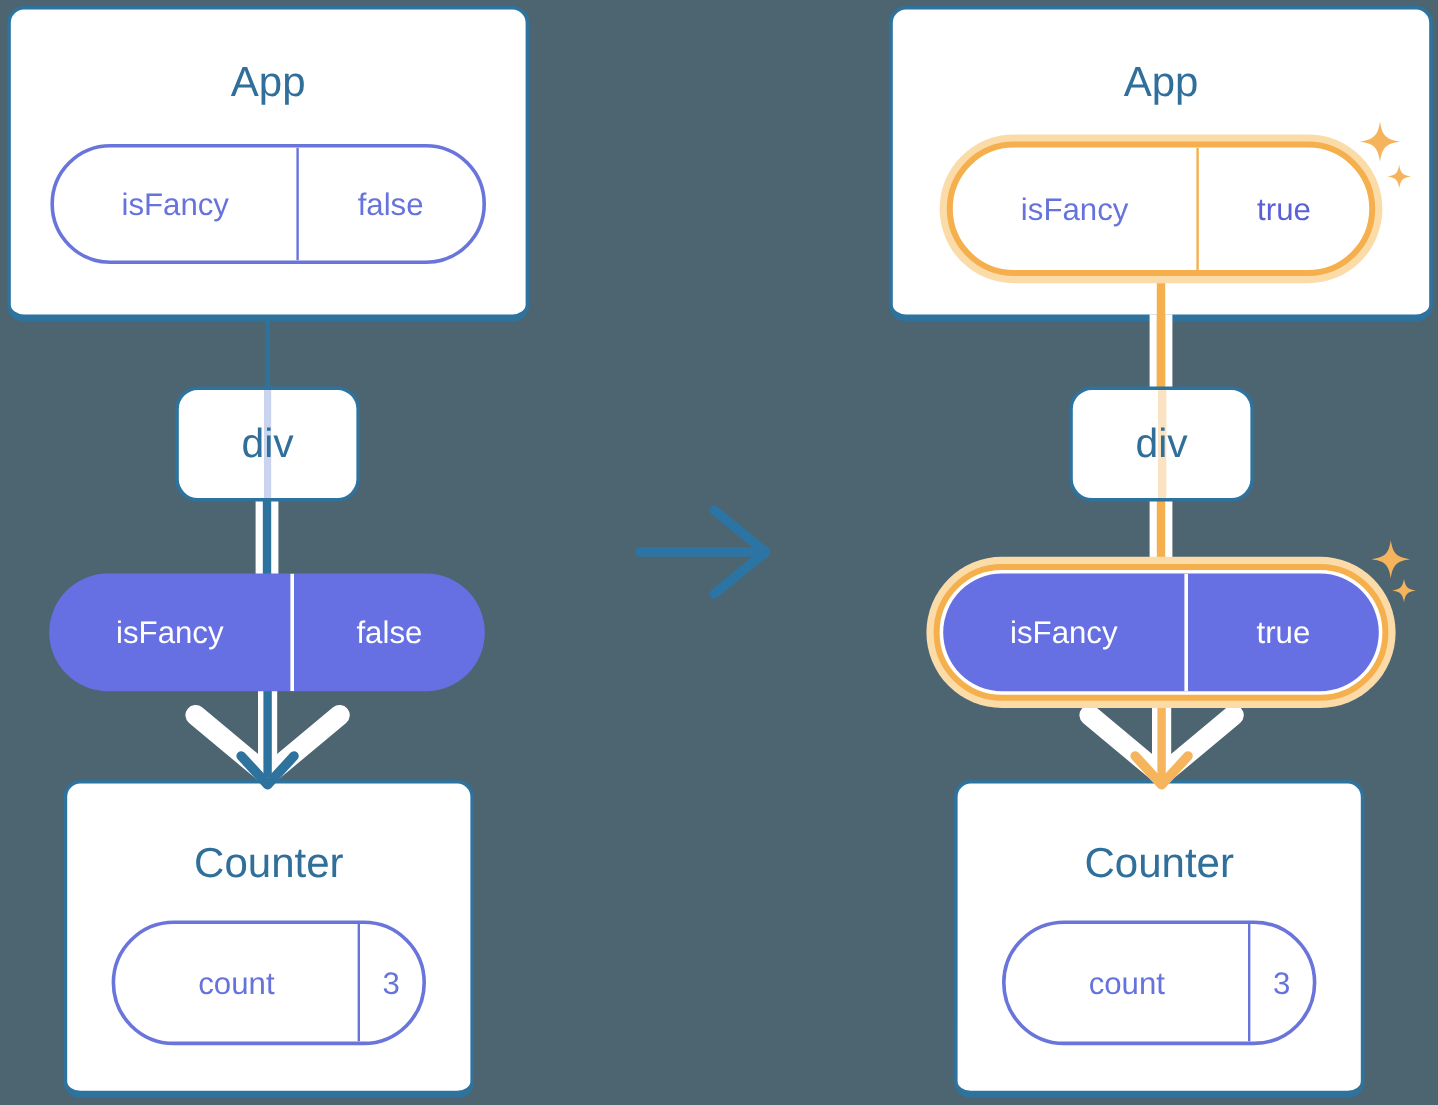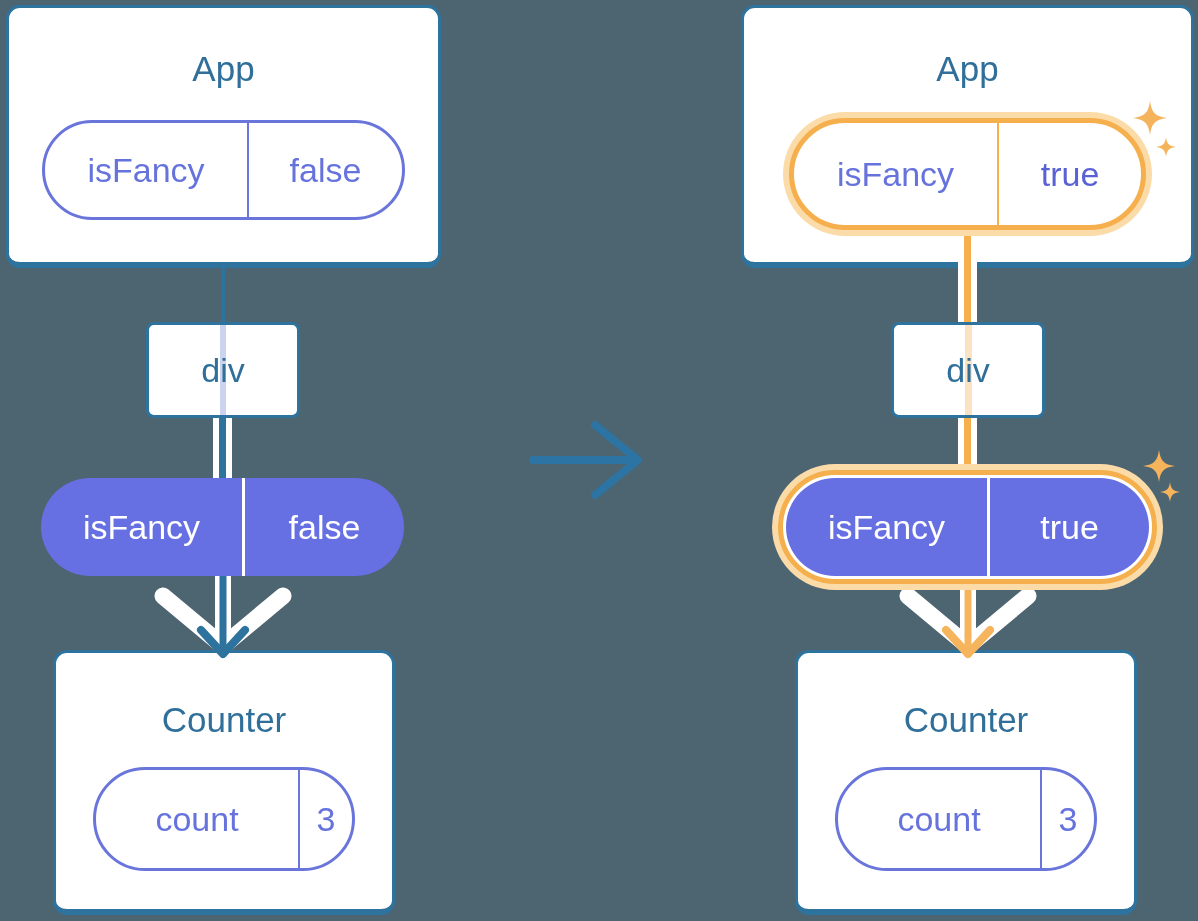--- a/index.html
+++ b/index.html
@@ -15,31 +15,31 @@
     border:3px solid #2e739e; border-bottom-width:6px; border-radius:14px;
     display:flex; flex-direction:column; align-items:center;
   }
   .card-title { color:#2f6f9a; font-size:35px; line-height:42px; }
   .app-card .card-title { margin-top:40px; }
   .counter-card .card-title { margin-top:46px;text-align:center; }
 
   
   .divbox {
     position:absolute; z-index:5; background:#fff;
-    border:3px solid #2e739e; border-radius:8px;
+    border:3px solid #2e739e; border-radius:19px;
     display:flex; align-items:center; justify-content:center;
   }
   .divbox-label { position:relative; z-index:1; color:#2f6f9a; font-size:34px; }
   .trace { position:absolute; z-index:0; top:0; bottom:0; left:50%; }
   .trace.lavender { width:6px; margin-left:-3px; background:#cbd4ef; }
   .trace.cream    { width:7px; margin-left:-3.5px; background:#fae3c2; }
 
   
   .pill { border-radius:999px; display:flex; overflow:hidden; }
-  .pill-cell { display:flex; align-items:center; justify-content:center; font-size:34px;text-align:right; }
+  .pill-cell { display:flex; align-items:center; justify-content:center; font-size:26px;text-align:right; }
   .pill-cell.grow { flex:1; }
 
   .pill.outline { border:3px solid #6a75dc; background:#fff; color:#6673dc; }
   .pill.outline .pill-cell.first { width:204px; border-right:2px solid #6a75dc; }
 
   .pill.purple { background:#6670e2; color:#fff; }
   .pill.purple .pill-cell.first { width:204px; border-right:3px solid #fff; }
 
   .app-prop-pill { margin-top:30px; width:363px; height:100px; }
   .state-pill { margin-top:26px; width:262px; height:104px; }

